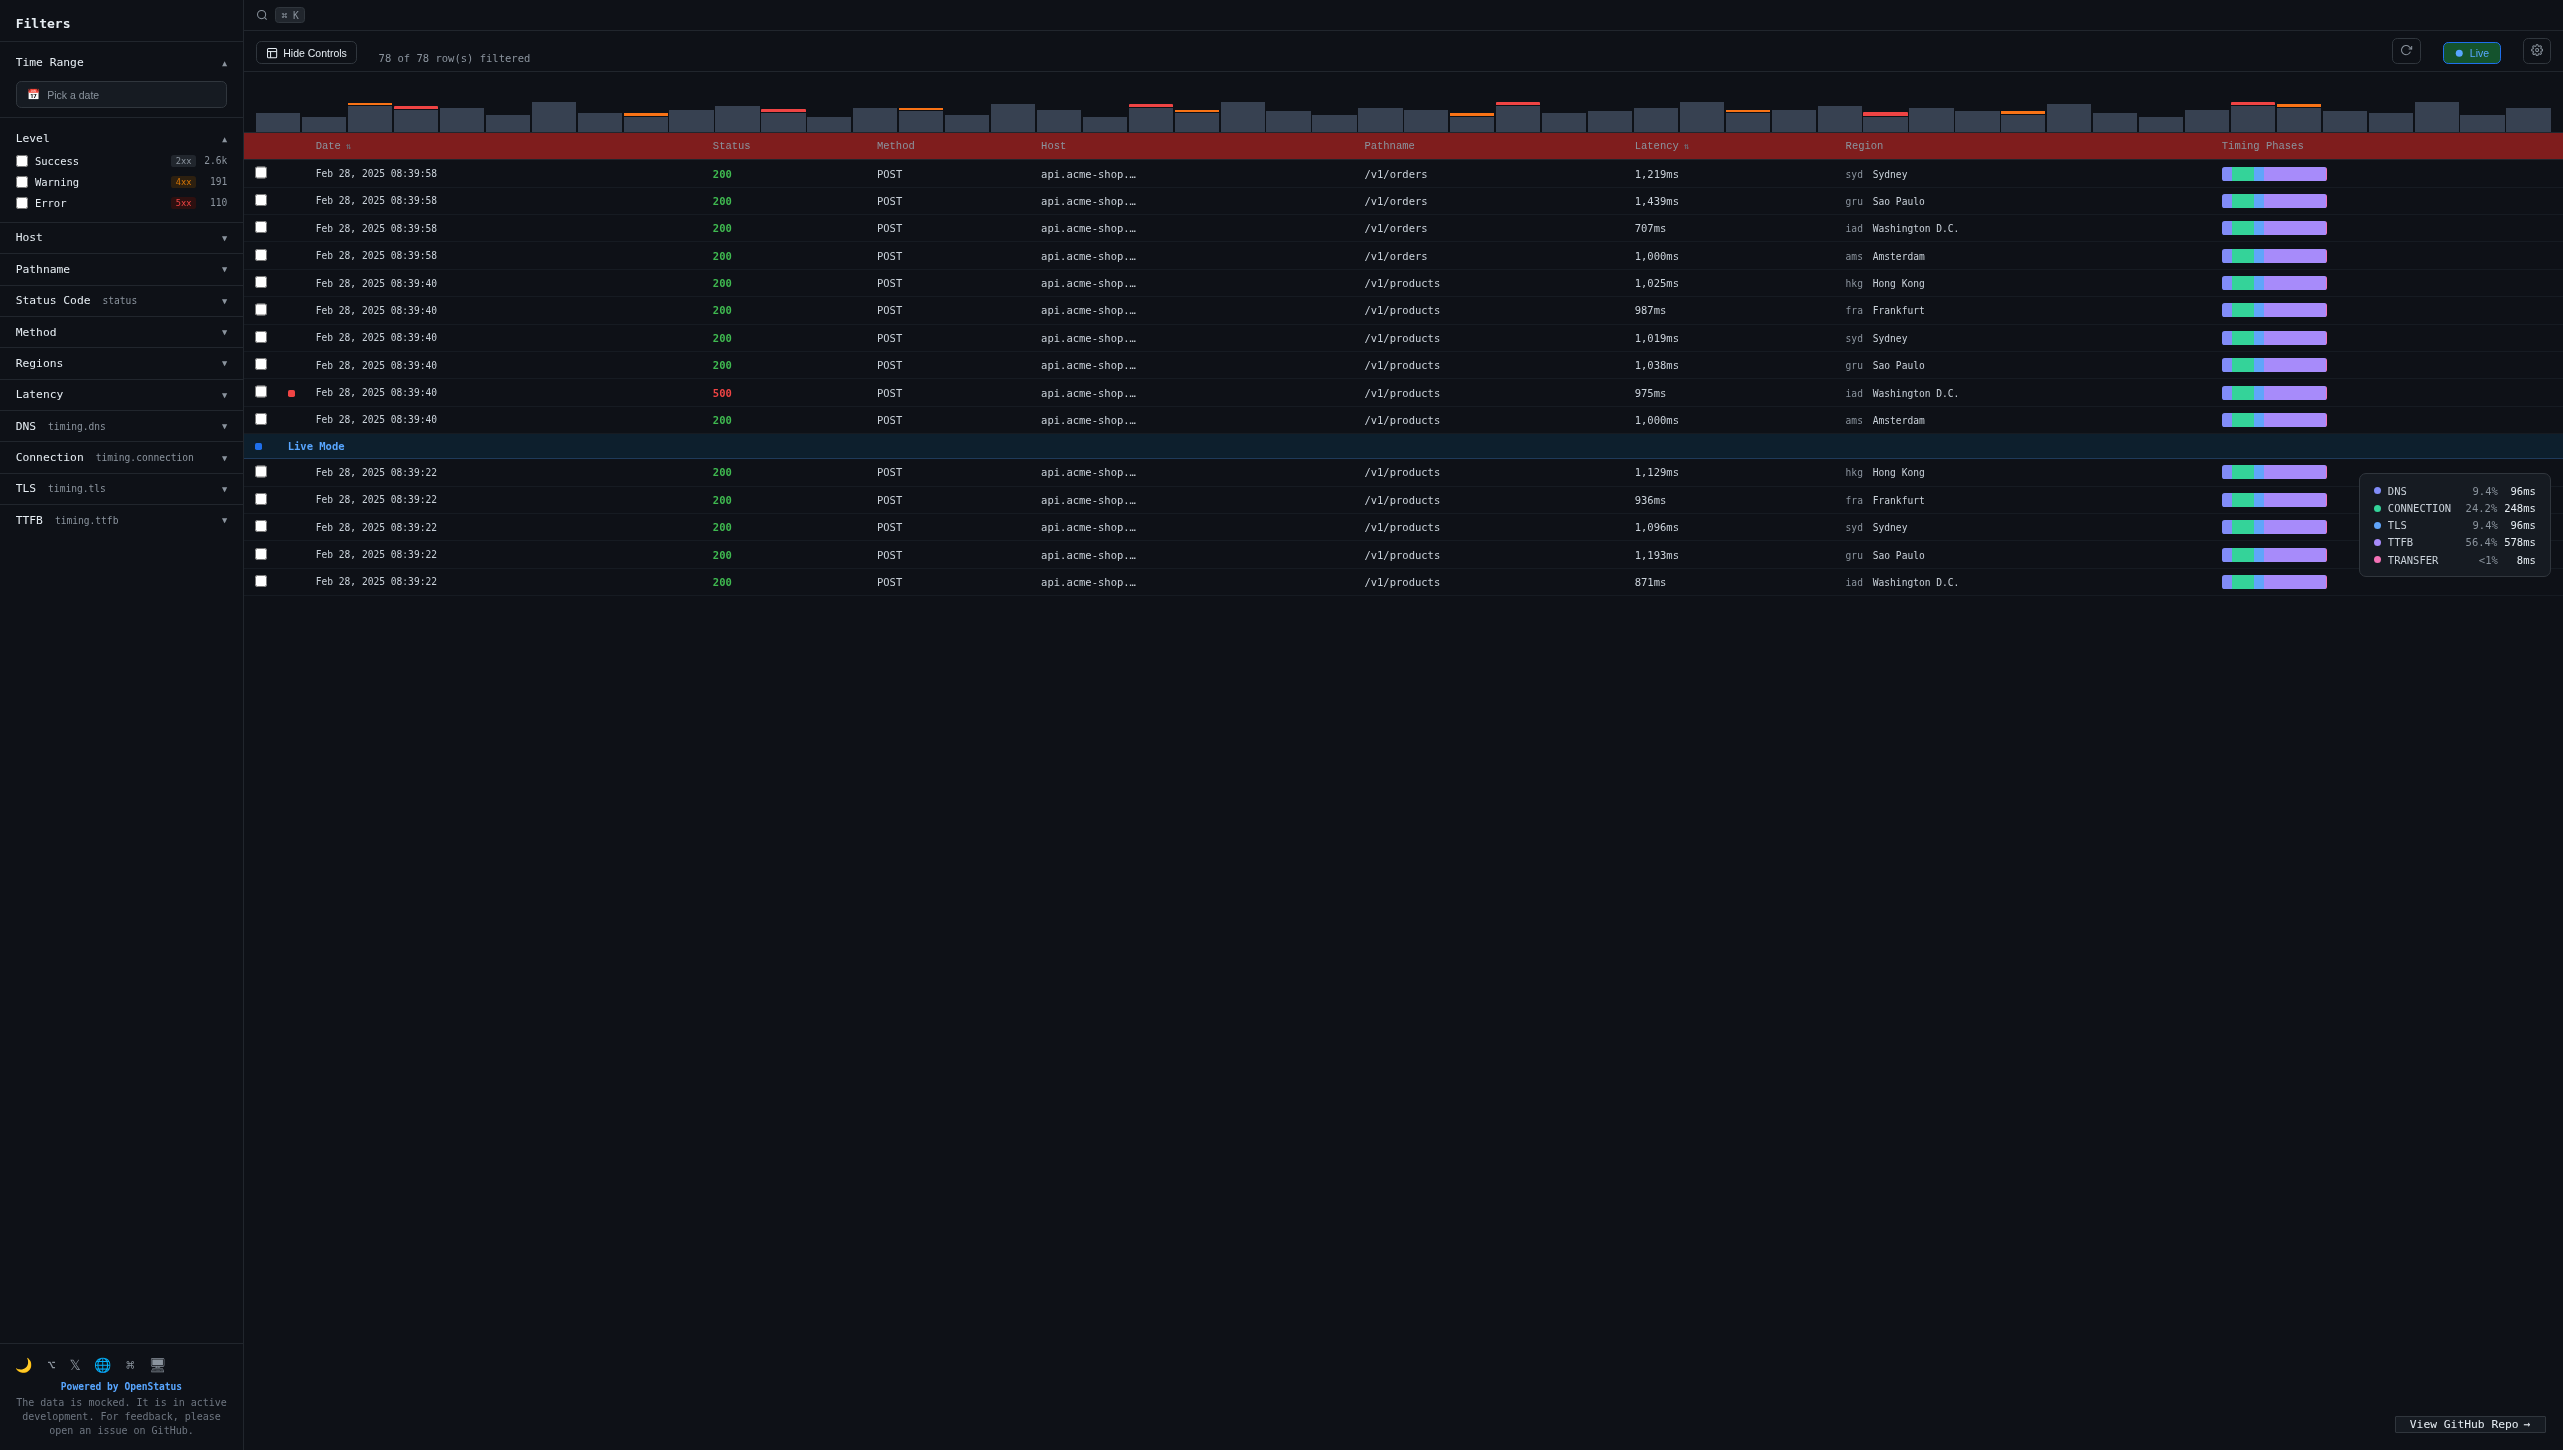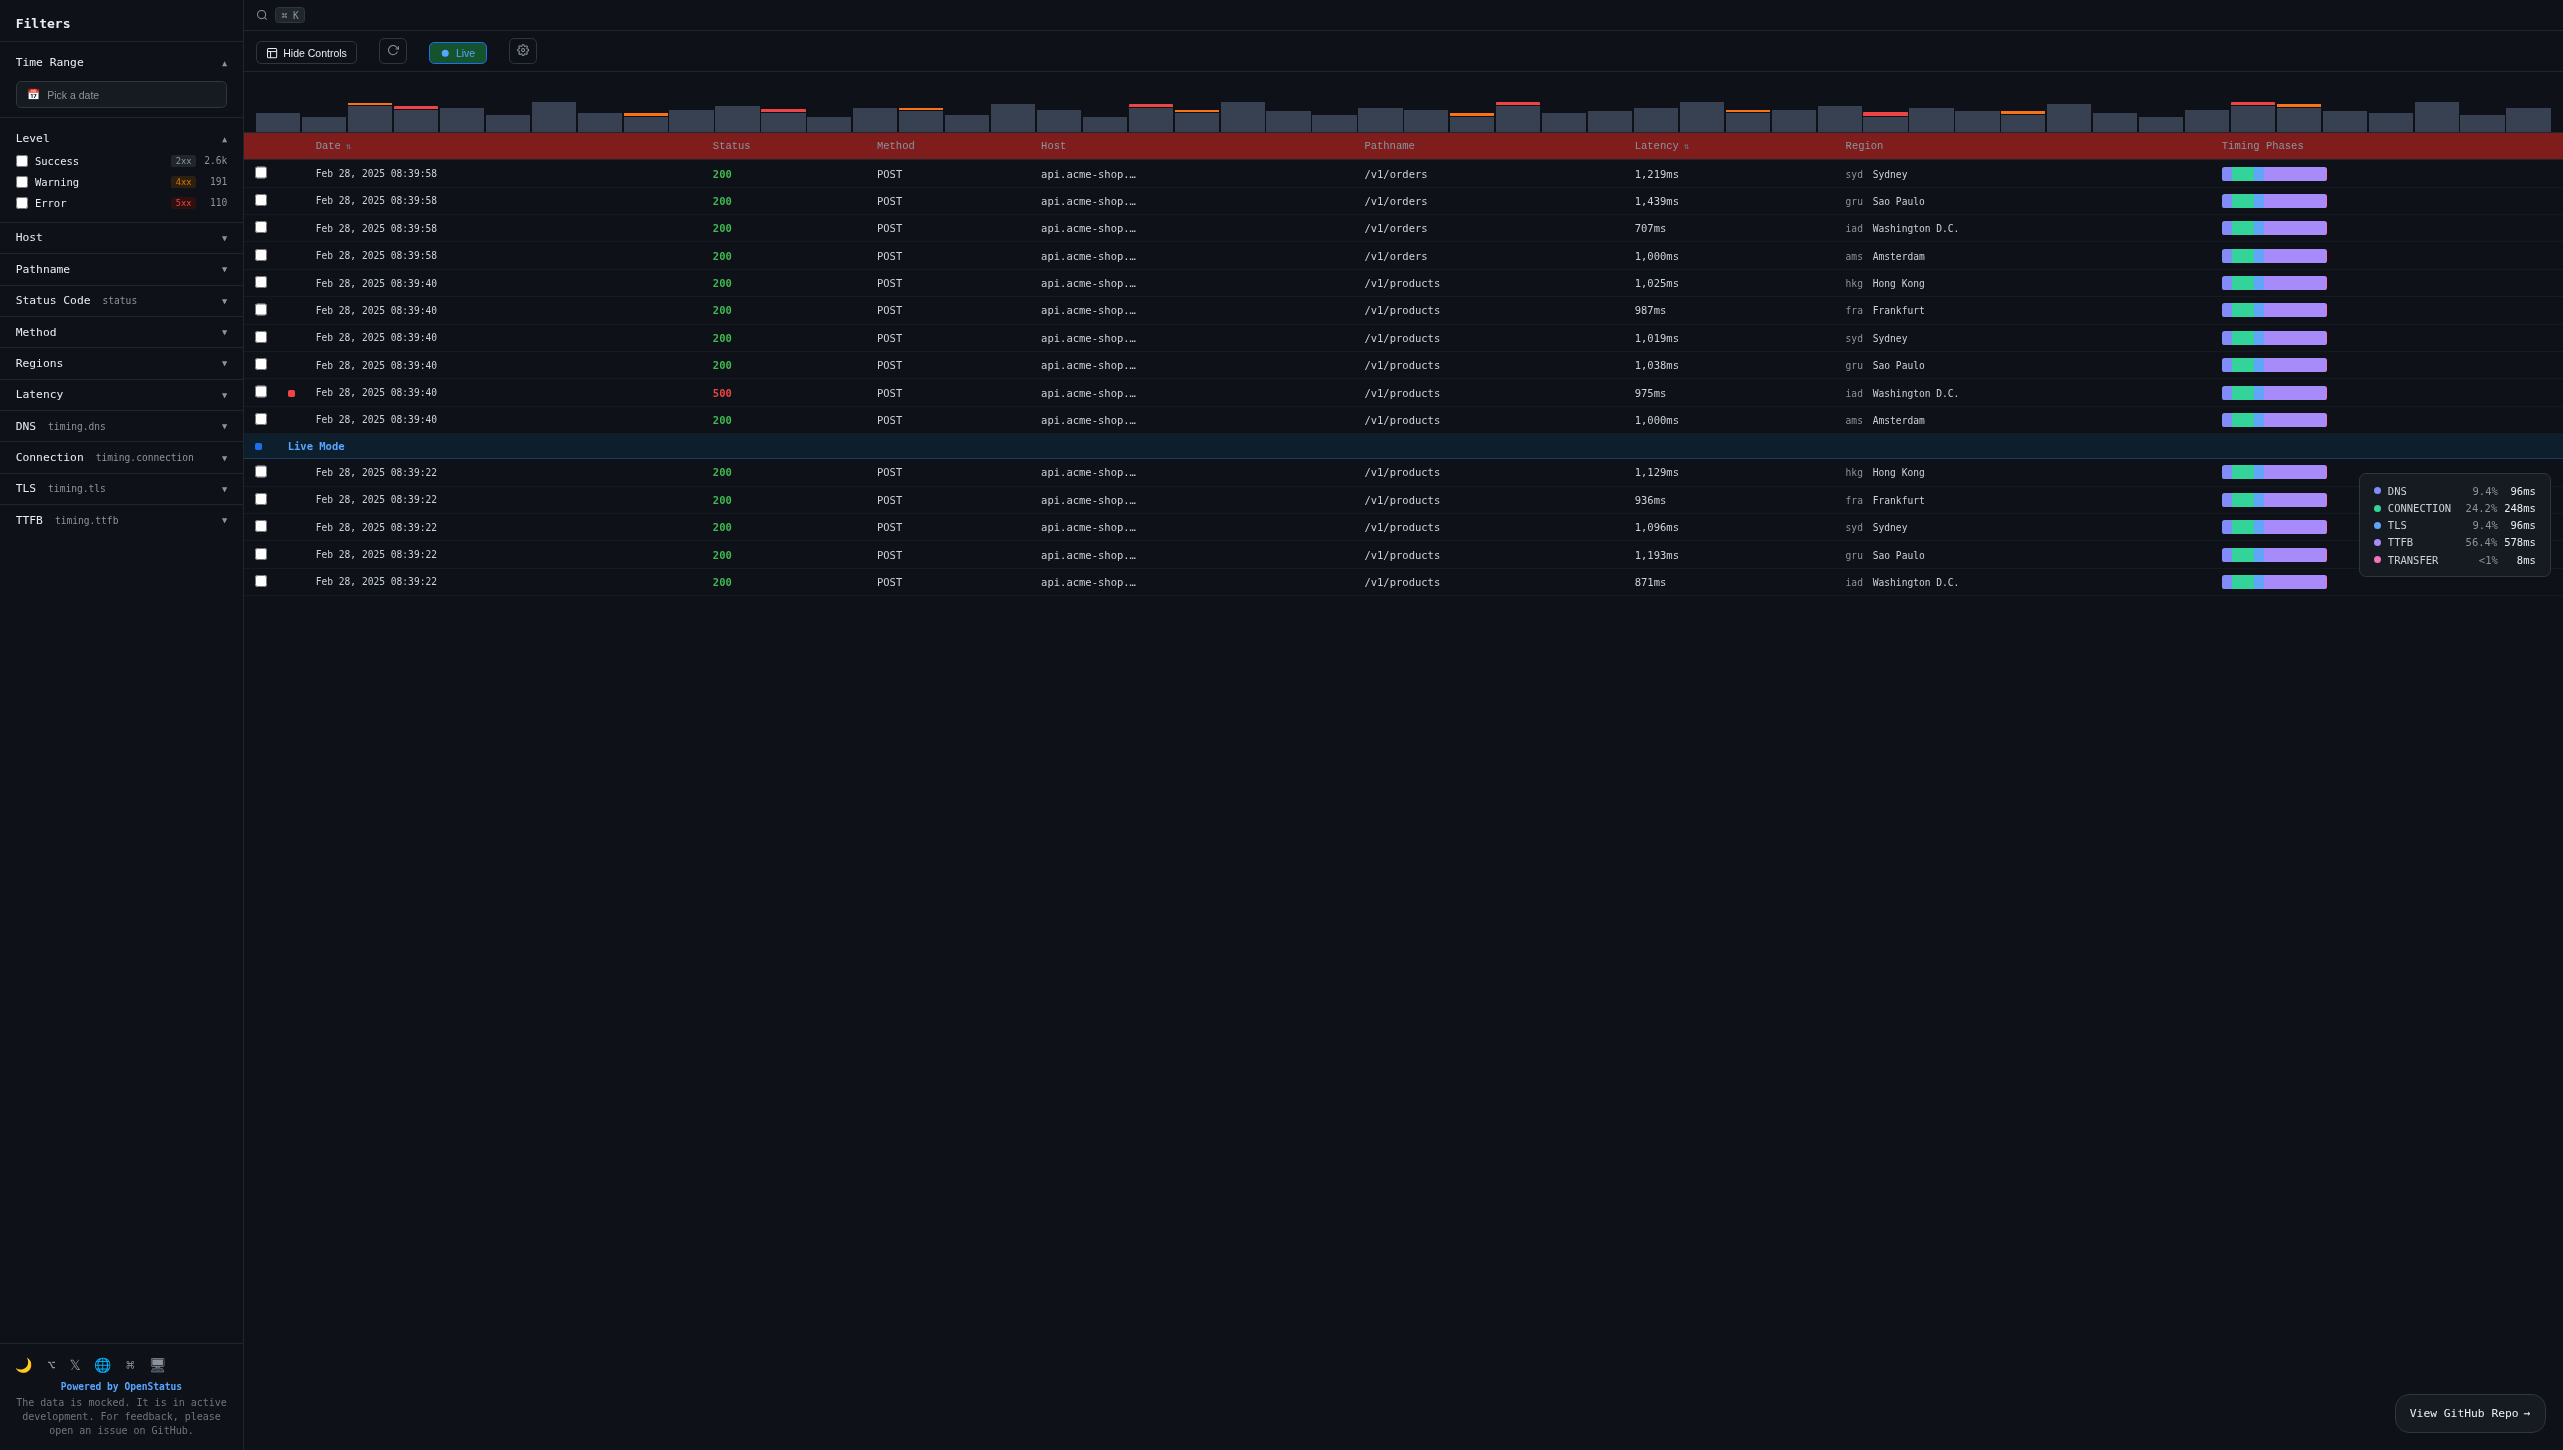--- a/index.html
+++ b/index.html
@@ -406,22 +406,22 @@
     .tooltip-pct { color: #8b949e; min-width: 35px; text-align: right; }
     .tooltip-val { color: #e6edf3; font-family: monospace; min-width: 31px; text-align: right; }
 
     
     .github-btn {
       position: fixed;
       bottom: 17.4px;
       right: 17.4px;
       background: #161b22;
       border: 0.9px solid #30363d;
-      border-radius: 14px;
-      padding: 12px 14px;
+      border-radius: 1px;
+      padding: 1px 14px;
       color: #e6edf3;
       font-size: 11.3px;
       cursor: pointer;
       display: flex;
       align-items: center;
       gap: 5.2px;
       font-weight: 500;
     }
 
     
@@ -540,20 +540,21 @@
 
   <div class="toolbar">
     <button class="hide-controls-btn">
       <svg width="12.2" height="12.2" viewBox="0 0 24 24" fill="none" stroke="currentColor" stroke-width="2">
         <rect x="3" y="3" width="18" height="18" rx="2"></rect>
           <line x1="3" y1="9" x2="21" y2="9"></line>
           <line x1="9" y1="21" x2="9" y2="9"></line>
       </svg>
       <span>Hide Controls</span>
     </button>
+    <span class="row-count">78 of 78 row(s) filtered</span>
     <button class="refresh-btn">
       <svg width="12.2" height="12.2" viewBox="0 0 24 24" fill="none" stroke="currentColor" stroke-width="2">
         <polyline points="23 4 23 10 17 10"></polyline>
           <path d="M20.49 15a9 9 0 1 1-2.12-9.36L23 10"></path>
       </svg>
     </button>
     <button class="live-btn">
       <svg width="10.5" height="10.5" viewBox="0 0 24 24" fill="#58a6ff">
         <circle cx="12" cy="12" r="8"></circle>
       </svg>

